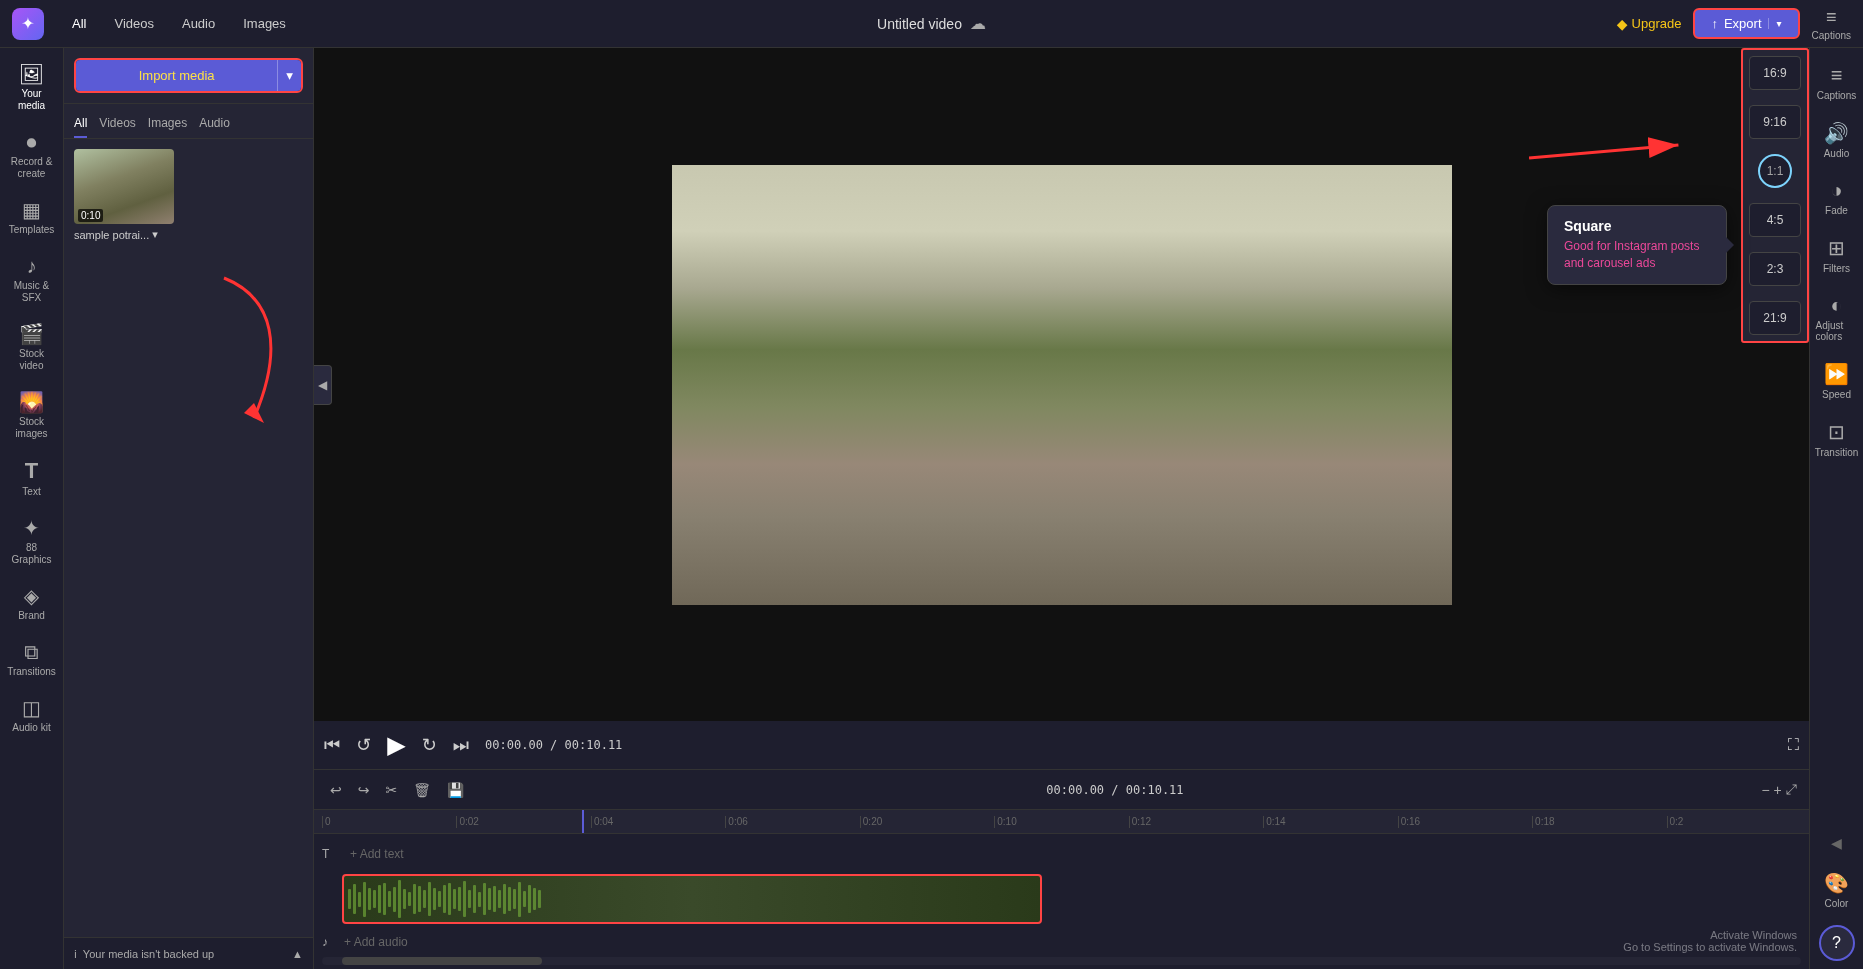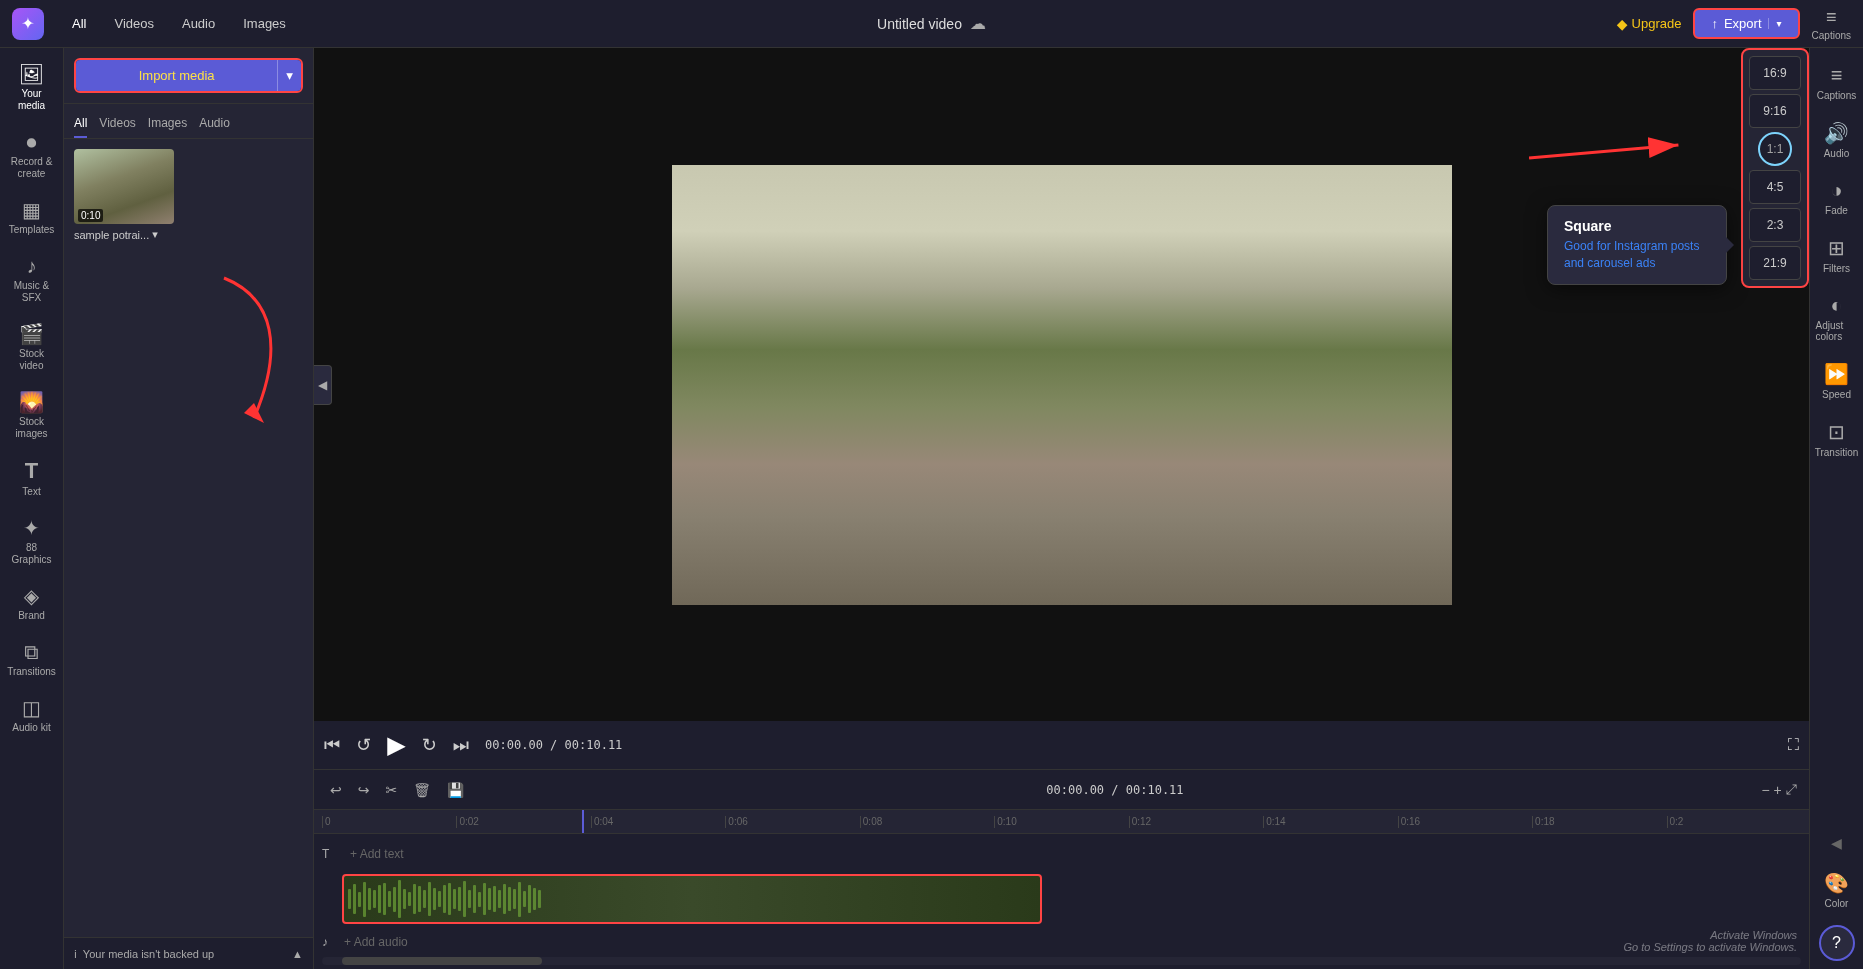--- a/index.html
+++ b/index.html
@@ -472,21 +472,20 @@
       padding: 0 8px;
       cursor: pointer;
     }
     .activate-windows {
       position: absolute;
       bottom: 4px;
       right: 12px;
       font-size: 11px;
       color: rgba(255,255,255,0.4);
       text-align: right;
-      font-style: italic;
     }
 
     
     .right-sidebar {
       width: 54px;
       background: #1e1e2e;
       border-left: 1px solid #333;
       display: flex;
       flex-direction: column;
       align-items: center;
@@ -509,25 +508,25 @@
     .right-tool-icon { font-size: 20px; }
 
     
     .aspect-ratio-panel {
       position: absolute;
       right: 54px;
       top: 48px;
       width: 68px;
       background: #252535;
       border: 2px solid #ff4444;
-      border-radius: 8px;
+      border-radius: 3px;
       padding: 6px;
       display: flex;
       flex-direction: column;
-      gap: 4px;
+      gap: 15px;
       z-index: 100;
     }
     .ar-option {
       display: flex;
       align-items: center;
       justify-content: center;
       height: 34px;
       border-radius: 4px;
       cursor: pointer;
       font-size: 12px;
@@ -560,21 +559,21 @@
       z-index: 200;
     }
     .ar-tooltip-title {
       font-size: 14px;
       font-weight: 600;
       color: #fff;
       margin-bottom: 4px;
     }
     .ar-tooltip-desc {
       font-size: 12px;
-      color: #3b82f6;
+      color: #ec4899;
       line-height: 1.4;
     }
     .ar-tooltip-arrow {
       position: absolute;
       right: -8px;
       top: 50%;
       transform: translateY(-50%);
       width: 0;
       height: 0;
       border-top: 8px solid transparent;
@@ -798,21 +797,21 @@
           <button class="timeline-zoom-btn">⤢</button>
         </div>
       </div>
 
       <div class="timeline-ruler">
         <div class="ruler-marks">
           <div class="ruler-mark">0</div>
           <div class="ruler-mark">0:02</div>
           <div class="ruler-mark">0:04</div>
           <div class="ruler-mark">0:06</div>
-          <div class="ruler-mark">0:08</div>
+          <div class="ruler-mark">0:20</div>
           <div class="ruler-mark">0:10</div>
           <div class="ruler-mark">0:12</div>
           <div class="ruler-mark">0:14</div>
           <div class="ruler-mark">0:16</div>
           <div class="ruler-mark">0:18</div>
           <div class="ruler-mark">0:2</div>
         </div>
         <div class="timeline-playhead"></div>
       </div>
 

